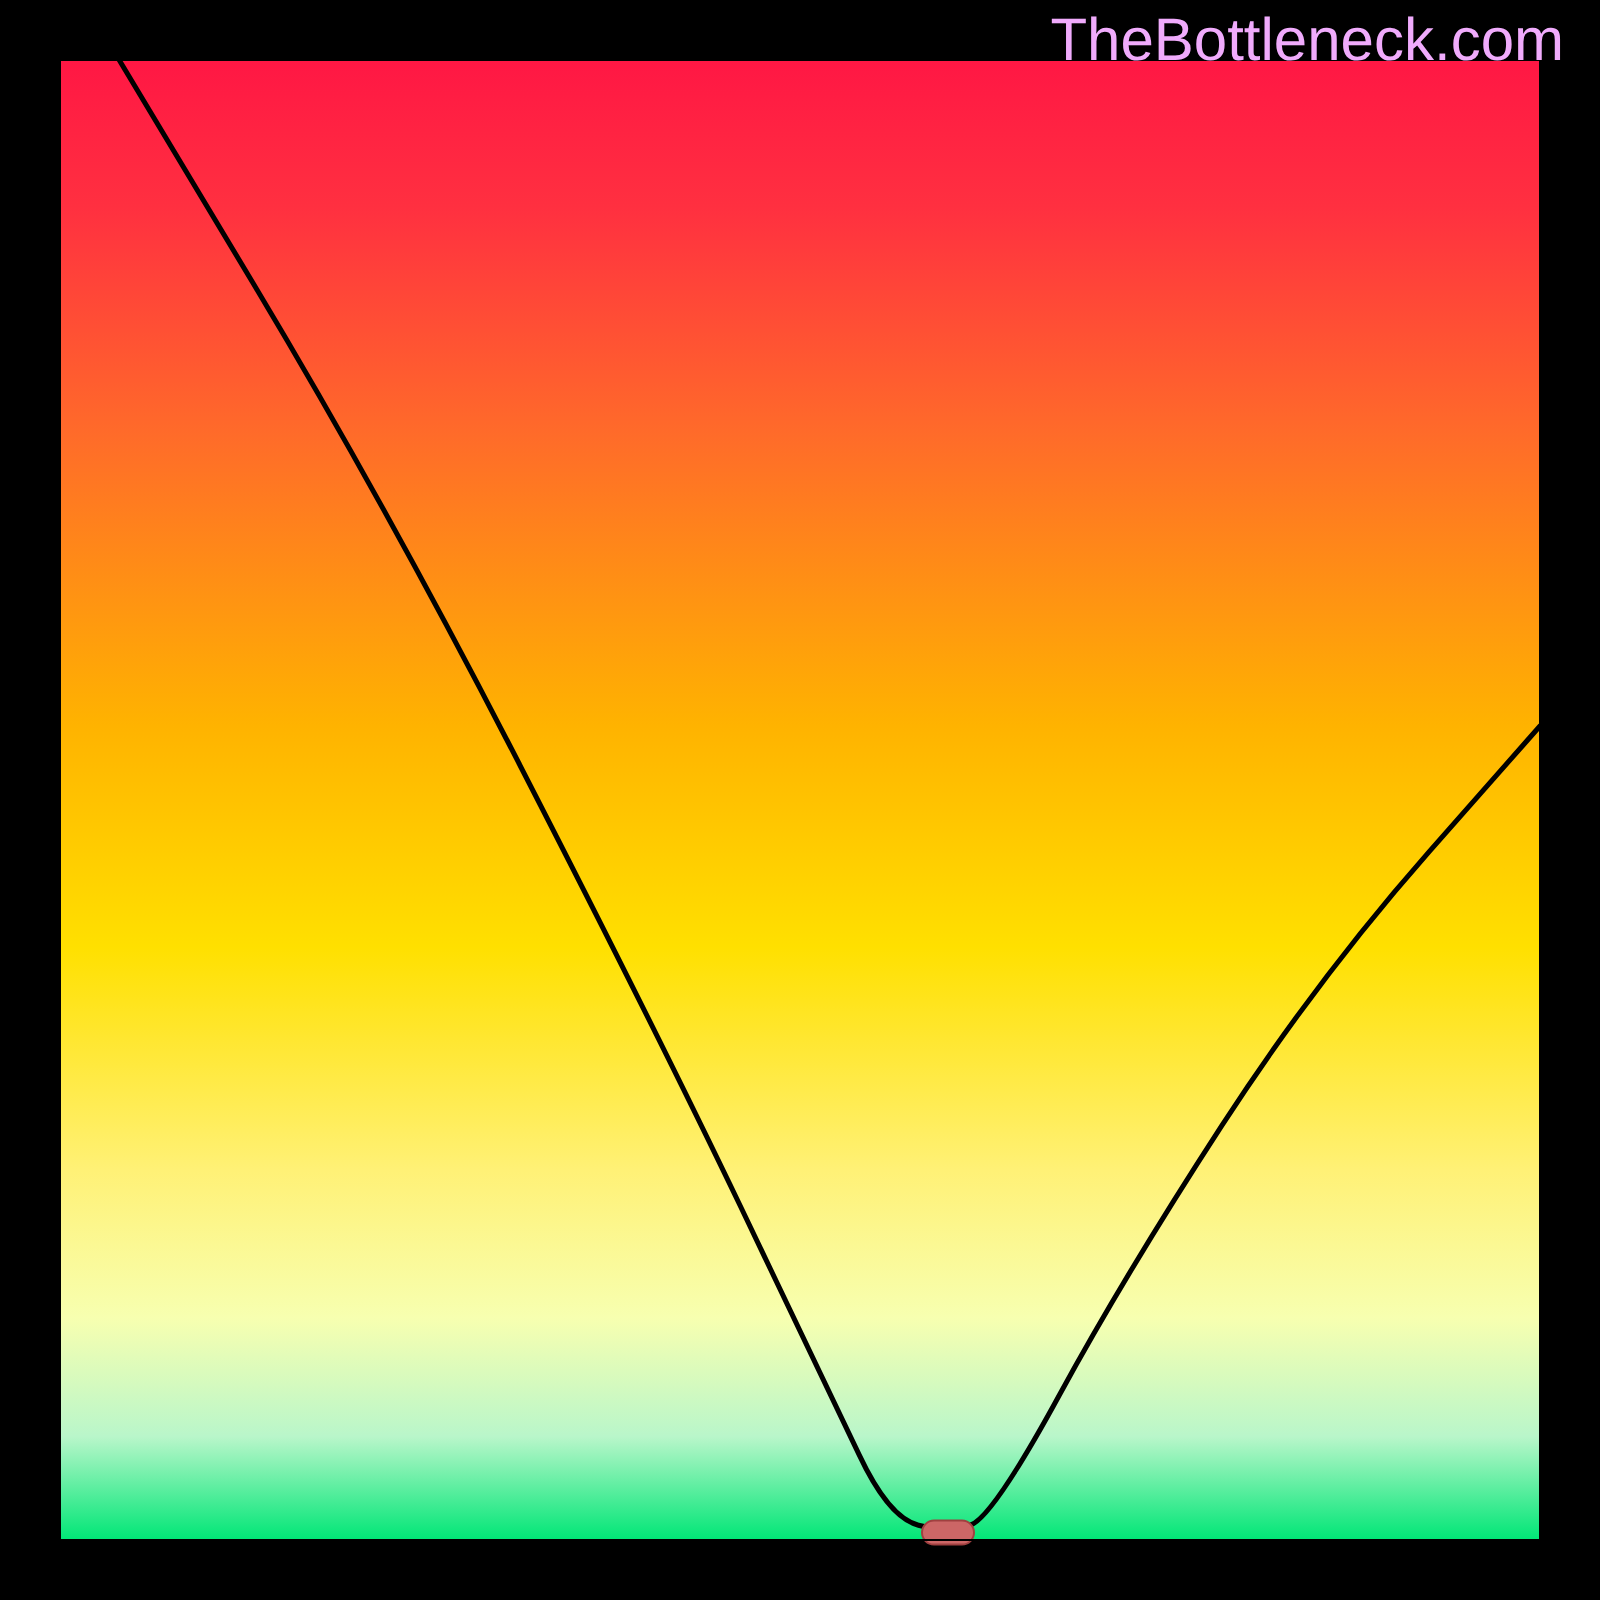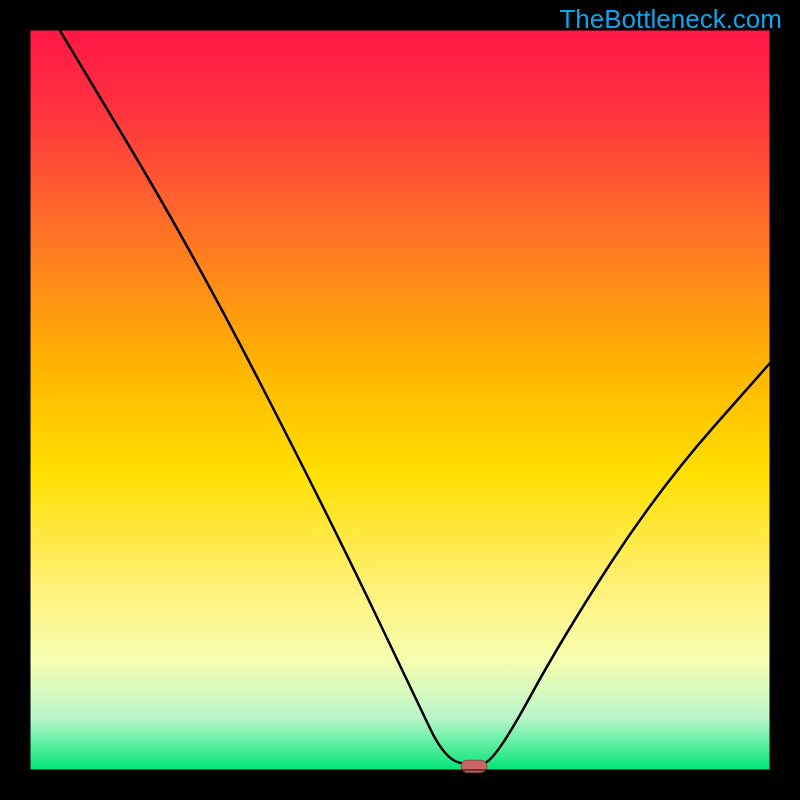--- a/index.html
+++ b/index.html
@@ -14,22 +14,22 @@
   .container {
     position: relative;
     width: 800px;
     height: 800px;
     background: #000;
   }
   .watermark {
     position: absolute;
     top: 4px;
     right: 18px;
-    color: #0ea5e9;
-    font-size: 26px;
+    color: #f0abfc;
+    font-size: 30px;
     font-weight: 400;
     z-index: 40;
     letter-spacing: 0px;
   }
   svg {
     display: block;
   }
 </style>
 </head>
 <body>

